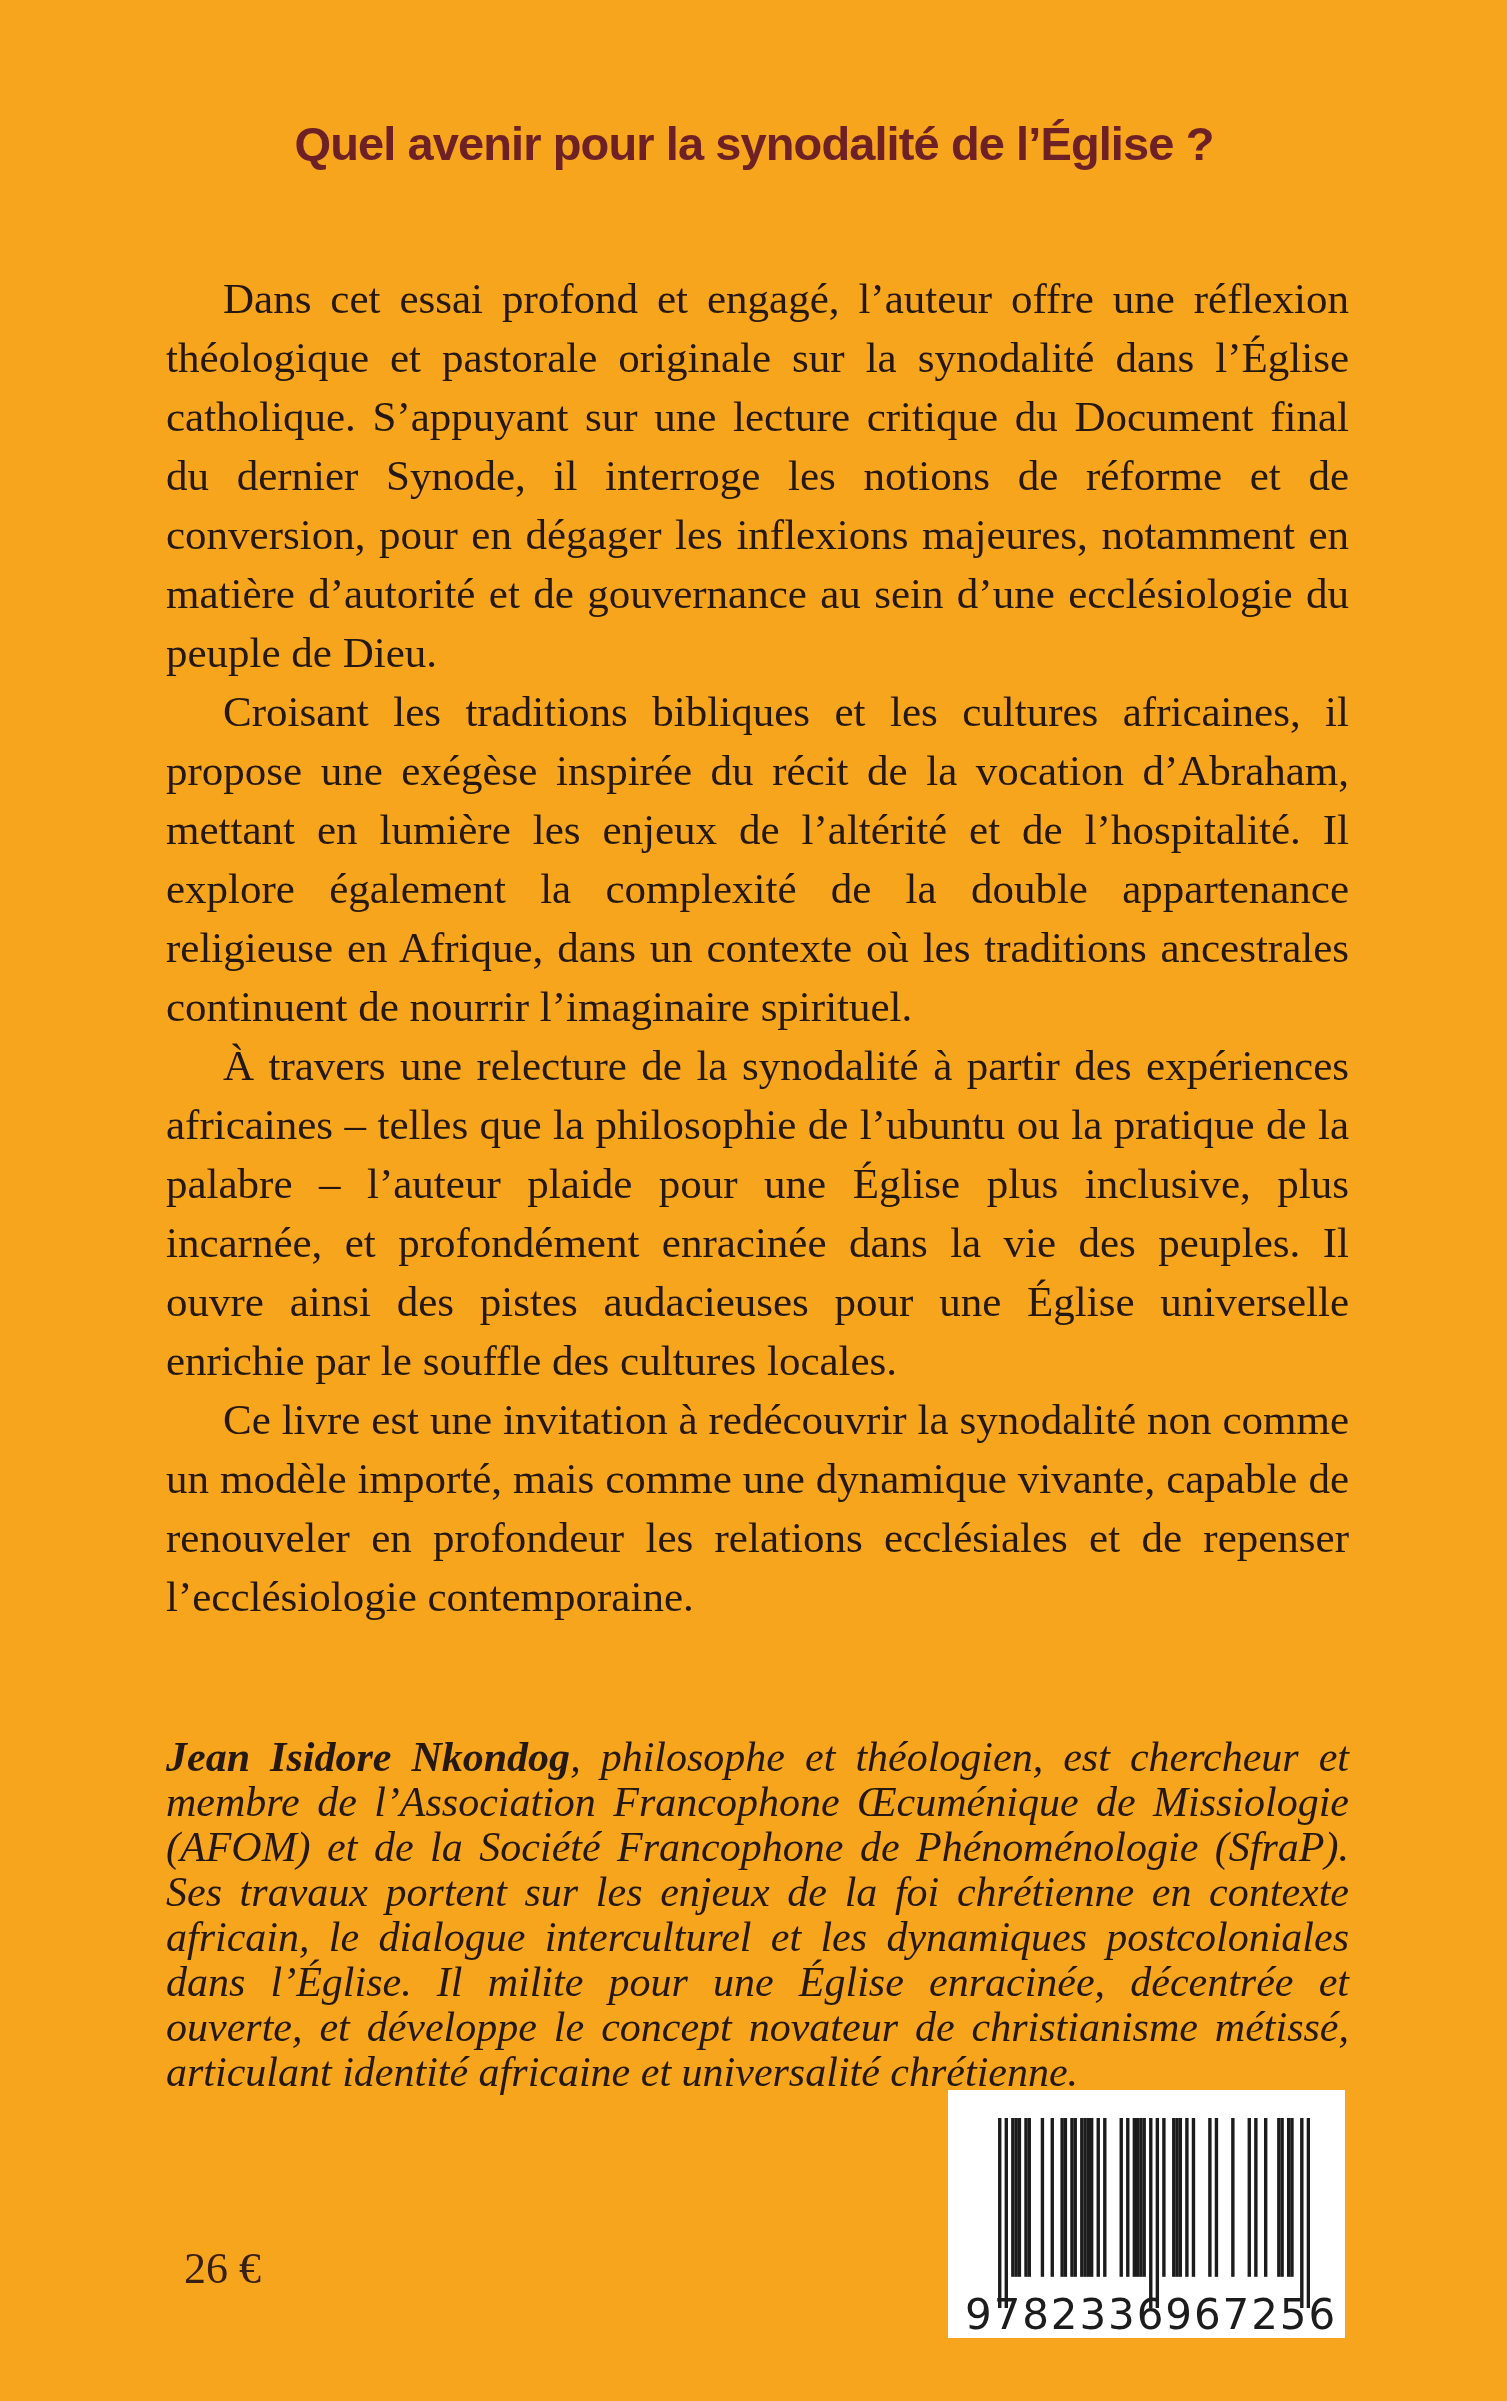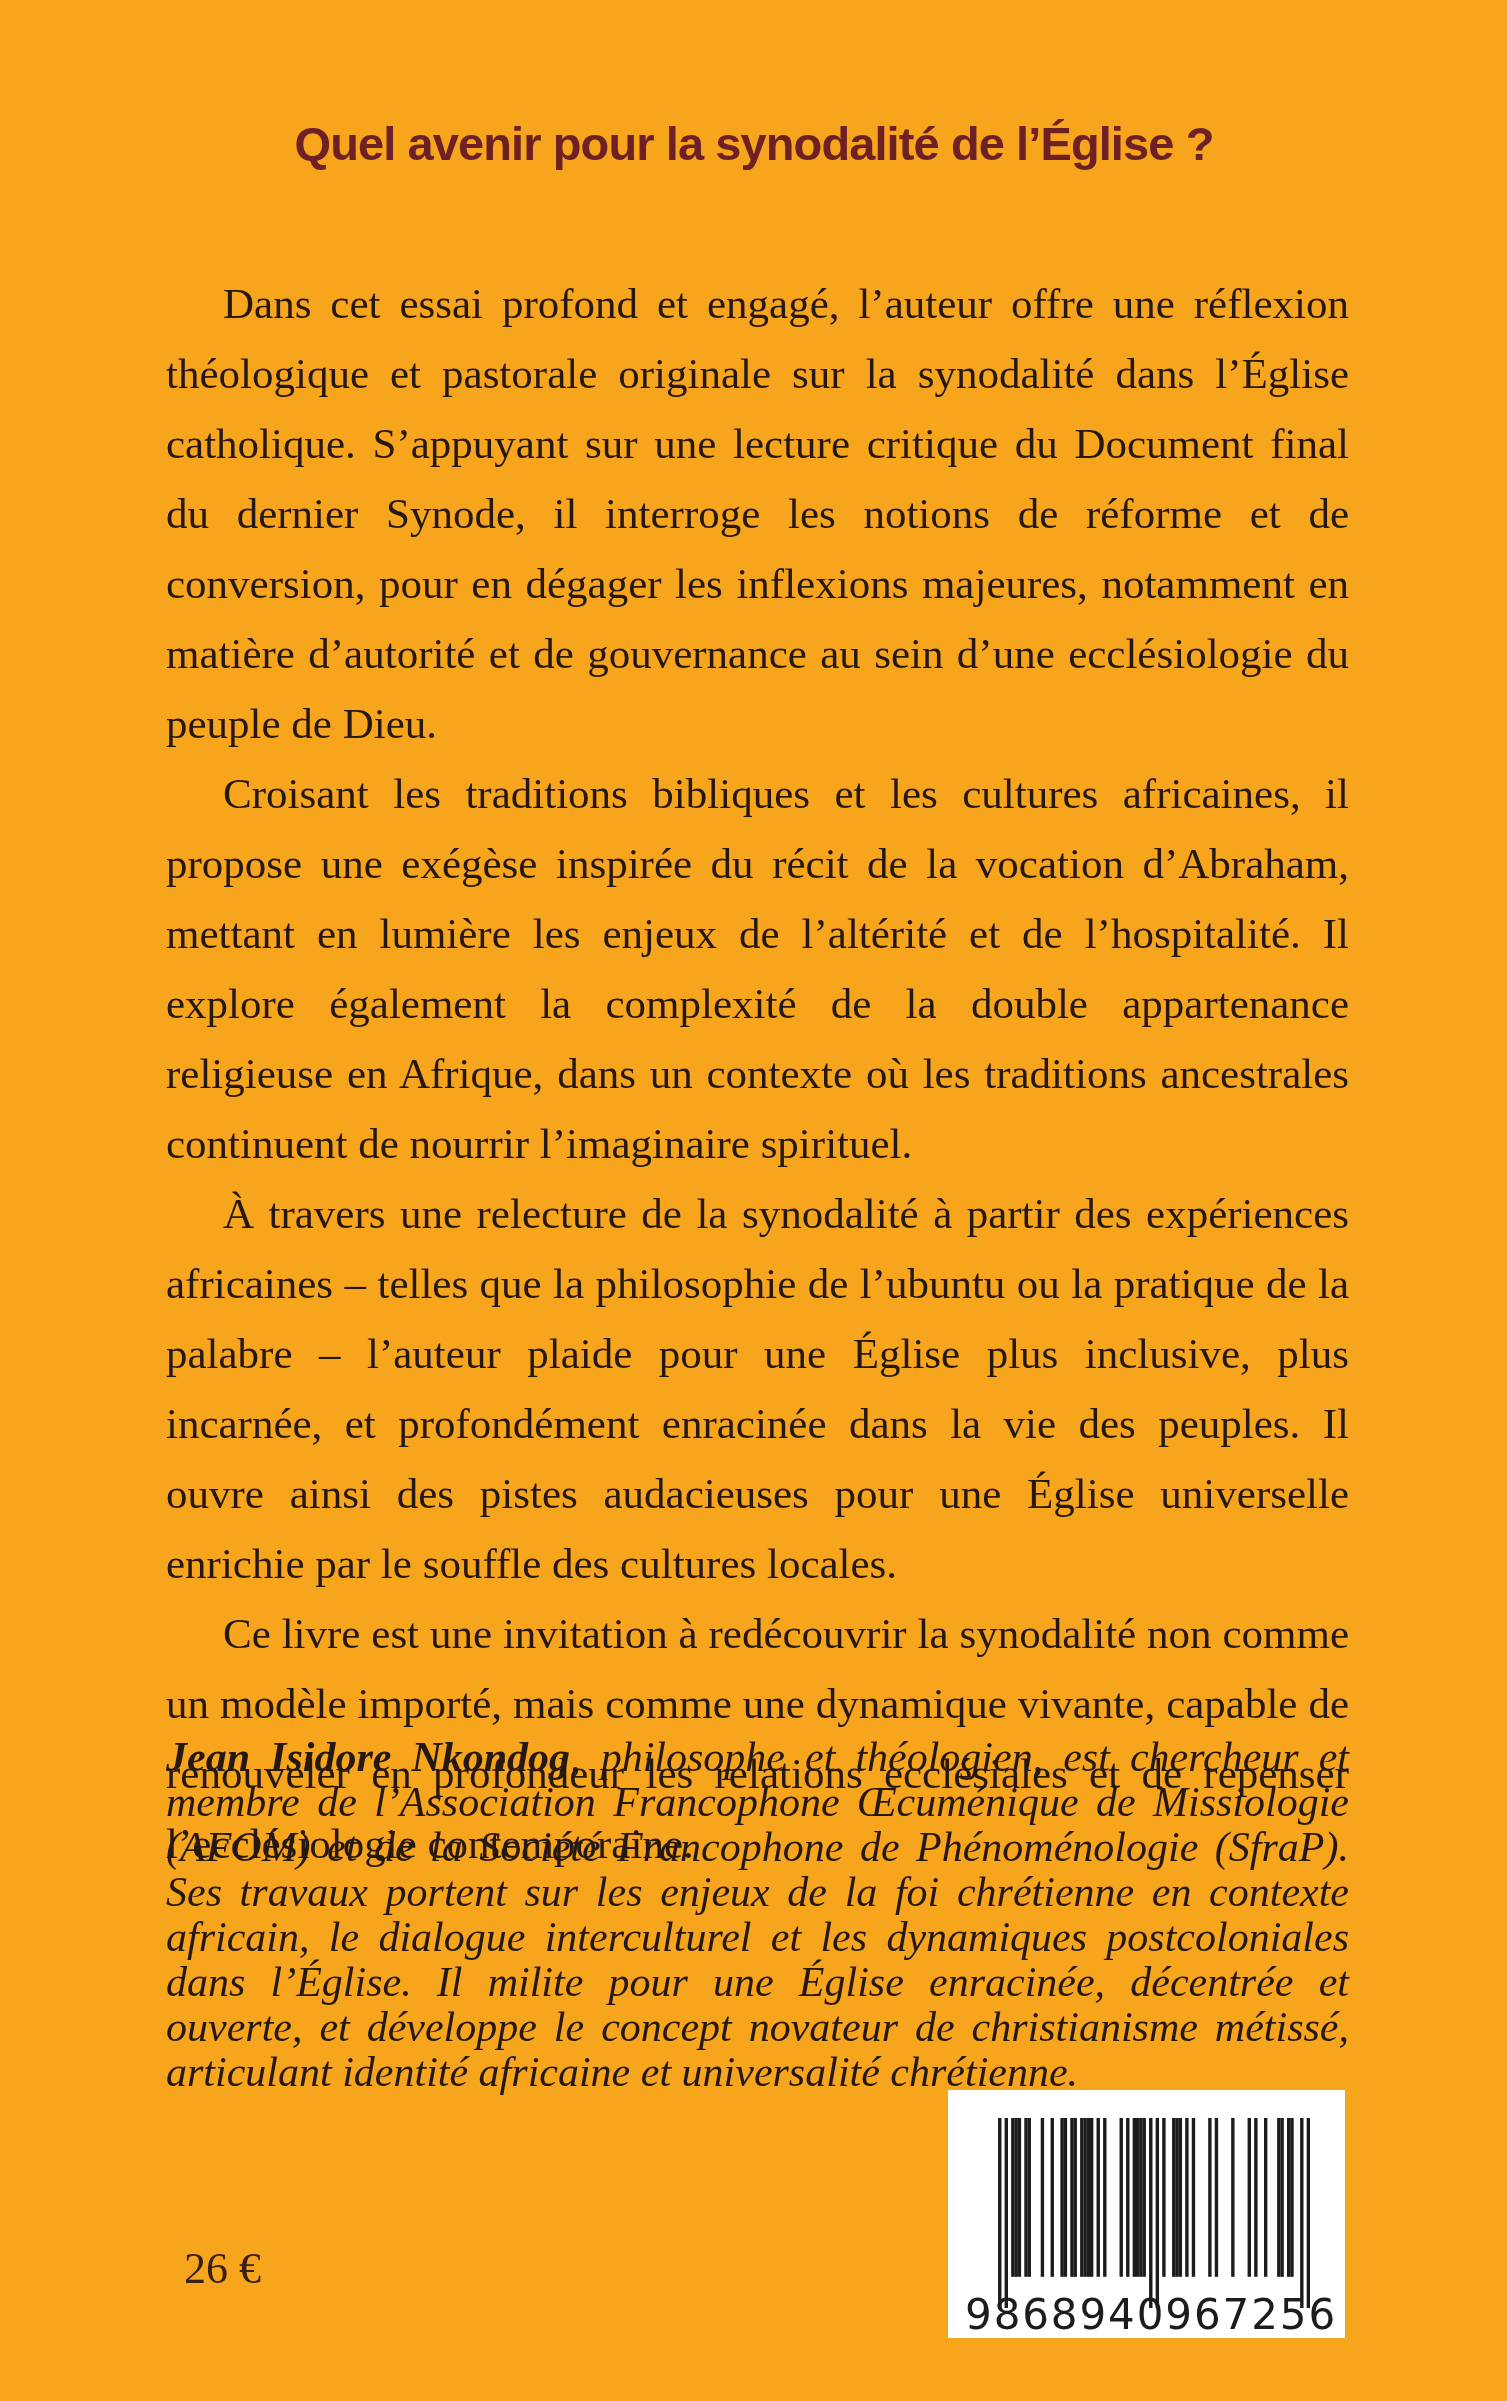--- a/index.html
+++ b/index.html
@@ -12,21 +12,21 @@
   .page{position:absolute;inset:0;}
   .title{
     position:absolute;top:100px;left:0;right:0;margin:16px;
     text-align:center;
     font-family:"Liberation Sans",sans-serif;
     font-weight:700;font-size:47px;letter-spacing:-0.9px;
     color:var(--title,#6E2125);
   }
   .body-text{
     position:absolute;left:166px;top:269px;width:1183px;
-    font-size:43px;line-height:70px;
+    font-size:43px;line-height:59px;
     color:var(--body,#251811);
     text-align:justify;
   }
   .body-text p{margin:0;text-indent:57px;}
   .bio{
     position:absolute;left:166px;top:1735px;width:1183px;
     font-size:42px;line-height:45px;font-style:italic;
     color:var(--body,#251811);
     text-align:justify;
   }
@@ -116,19 +116,19 @@
           <rect x="295.26" y="0" width="3.59" height="168"></rect>
           <rect x="298.74" y="0" width="3.59" height="168"></rect>
           <rect x="305.68" y="0" width="3.59" height="168"></rect>
           <rect x="309.16" y="0" width="3.59" height="168"></rect>
           <rect x="319.58" y="0" width="3.59" height="201"></rect>
           <rect x="326.53" y="0" width="3.59" height="201"></rect>
         </g>
       </svg>
     <div class="barcode-digits">
       <span>9</span>
-      <span>868940</span>
+      <span>782336</span>
       <span>967256</span>
     </div>
   </div>
 
 </div>
 
 
 </body></html>

